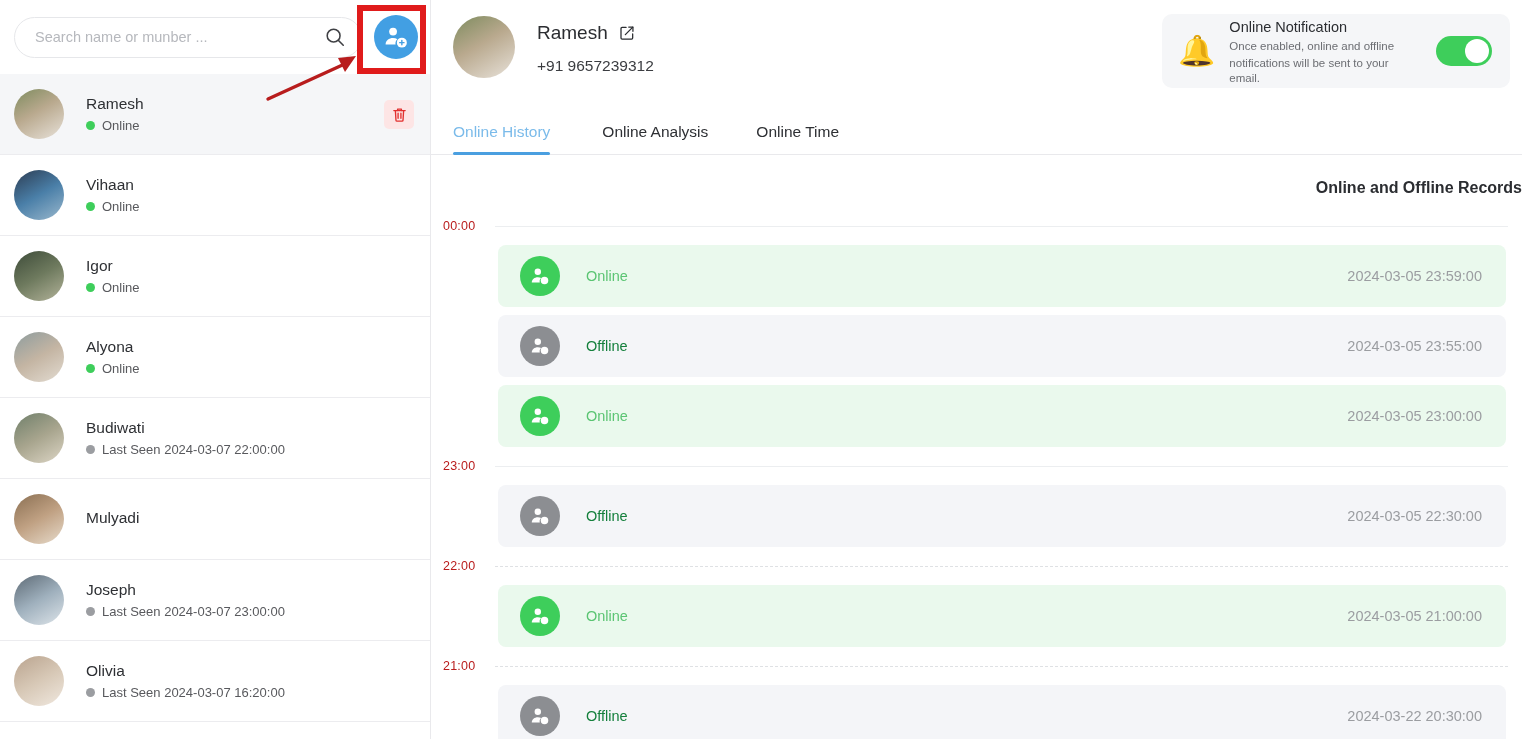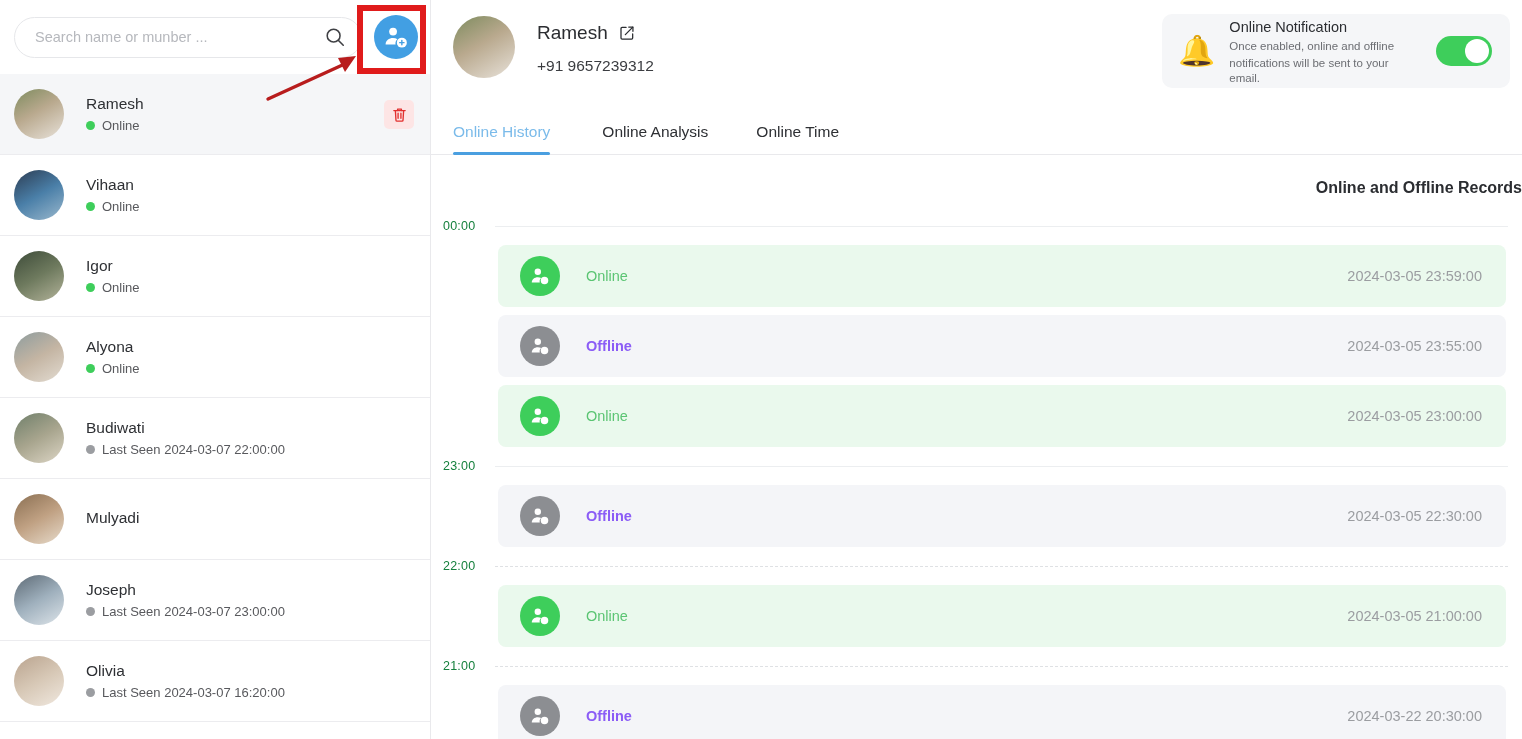--- a/index.html
+++ b/index.html
@@ -140,21 +140,21 @@
 
   .timeline { position: relative; padding-top: 18px; }
   .time-slot { position: relative; }
   .time-tick {
     position: relative;
     display: flex; align-items: center;
     height: 22px;
     padding-left: 12px;
   }
   .time-label {
-    font-size: 12.5px; color: #15803d;
+    font-size: 12.5px; color: #b91c1c;
     width: 52px; flex: 0 0 52px;
     letter-spacing: .2px;
   }
   .tick-line { flex: 1; height: 1px; margin-right: 14px; }
   .tick-line.solid { border-top: 1px solid #eceef0; }
   .tick-line.dashed { border-top: 1px dashed #dfe1e4; }
 
   .record-row {
     height: 62px; margin: 8px 16px 8px 67px;
     border-radius: 8px;
@@ -166,21 +166,21 @@
   .record-row.offline { background: #f4f5f8; }
   .rec-icon {
     width: 40px; height: 40px; border-radius: 50%;
     display: flex; align-items: center; justify-content: center;
     flex: 0 0 40px;
   }
   .rec-icon.online { background: #3ece5b; }
   .rec-icon.offline { background: #8c8e92; }
   .rec-label { margin-left: 26px; font-size: 14.5px; flex: 1; }
   .rec-label.online { color: #5bc573; }
-  .rec-label.offline { color: #8b5cf6; font-weight: bold; }
+  .rec-label.offline { color: #15803d; }
   .rec-time { font-size: 14.5px; color: #9b9da1; white-space: nowrap; }
 
   
   .notif-card {
     position: absolute; right: 12px; top: 14px;
     width: 348px; height: 74px;
     background: #f5f6f8; border-radius: 10px;
     display: flex; align-items: center;
     padding: 0 18px 0 16px; gap: 14px;
   }

